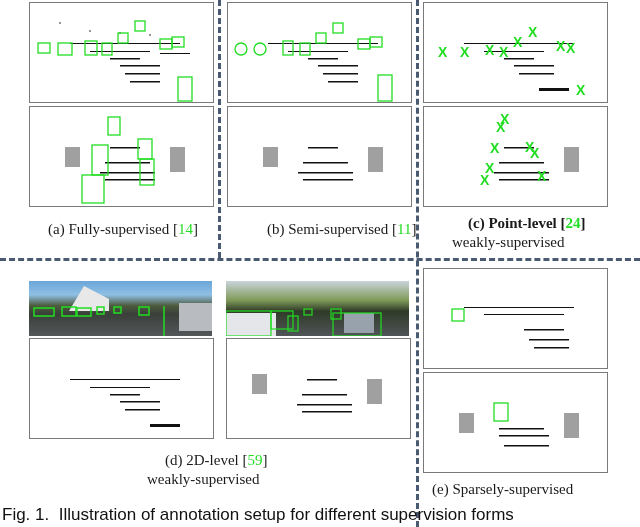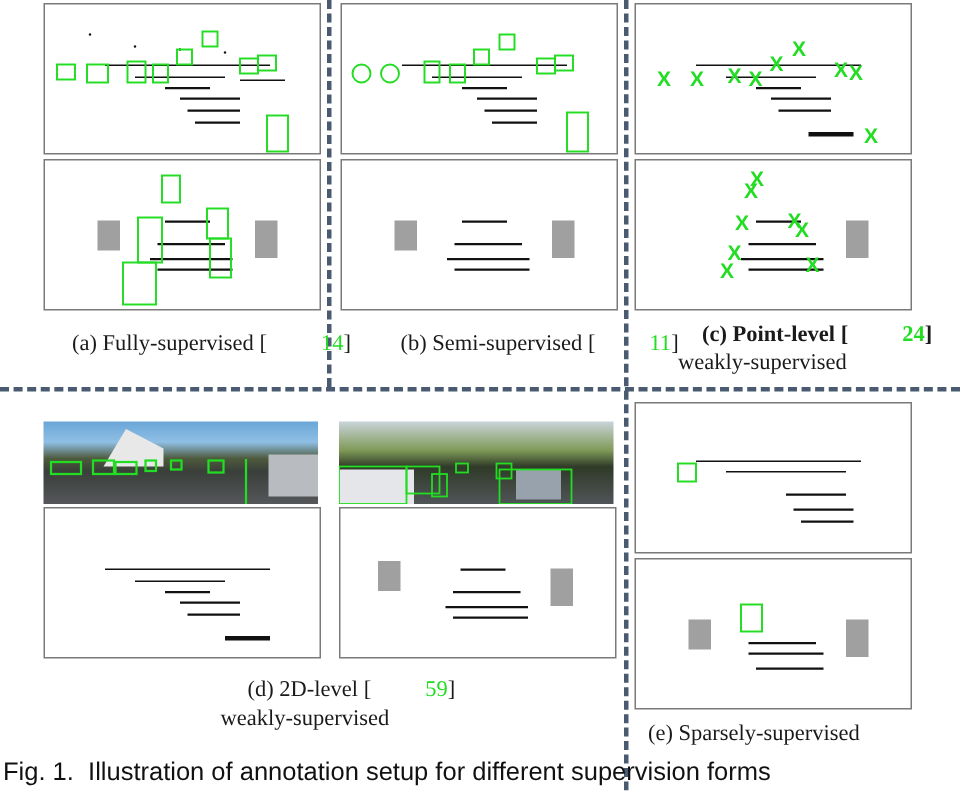--- a/index.html
+++ b/index.html
@@ -1,20 +1,20 @@
 <!DOCTYPE html>
 <html><head>
 <meta charset="utf-8">
 <style>
   html, body { margin:0; padding:0; background:#ffffff; }
   body { width:640px; height:527px; position:relative; overflow:hidden; font-family:"Liberation Serif", serif; color:#222; }
   .panel { position:absolute; border:1.5px solid #7a7a7a; background:#fff; box-sizing:border-box; overflow:hidden; }
   .photo { position:absolute; overflow:hidden; box-sizing:border-box; }
   .cap { position:absolute; font-size:15px; color:#1a1a1a; white-space:nowrap; text-align:center; }
-  .ref { color:#22dd22;margin-left:36px; }
+  .ref { color:#22dd22; }
   .vdash { position:absolute; width:0; border-left:3px dashed #4a5a70; }
   .hdash { position:absolute; height:0; border-top:3px dashed #4a5a70; }
   .figcap { position:absolute; left:2px; top:505px; font-family:"Liberation Sans", sans-serif; font-size:17px; color:#111; white-space:nowrap; }
   svg { display:block; }
 </style>
 </head>
 <body>
 
 <div class="vdash" style="left:218px; top:0; height:258px;"></div>
 <div class="vdash" style="left:416px; top:0; height:527px;"></div>

